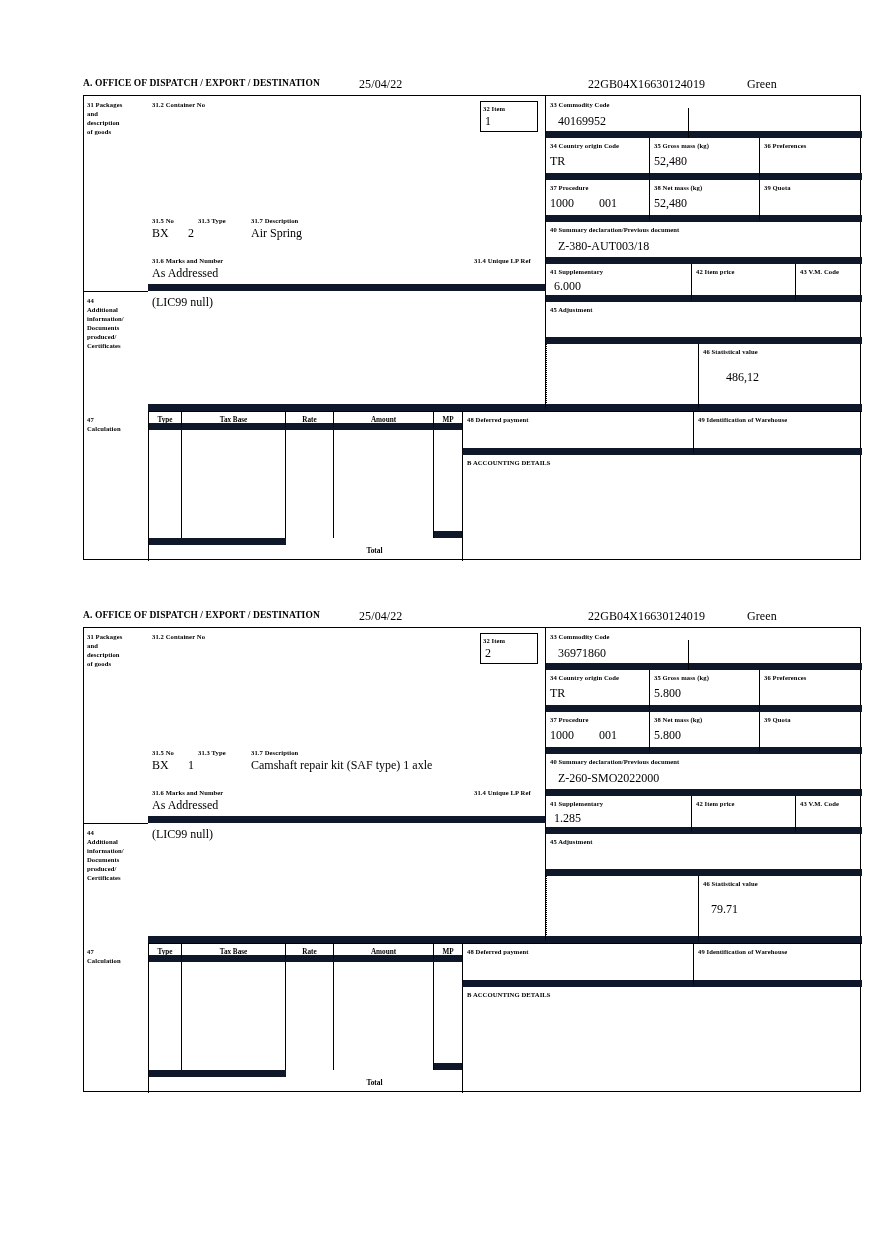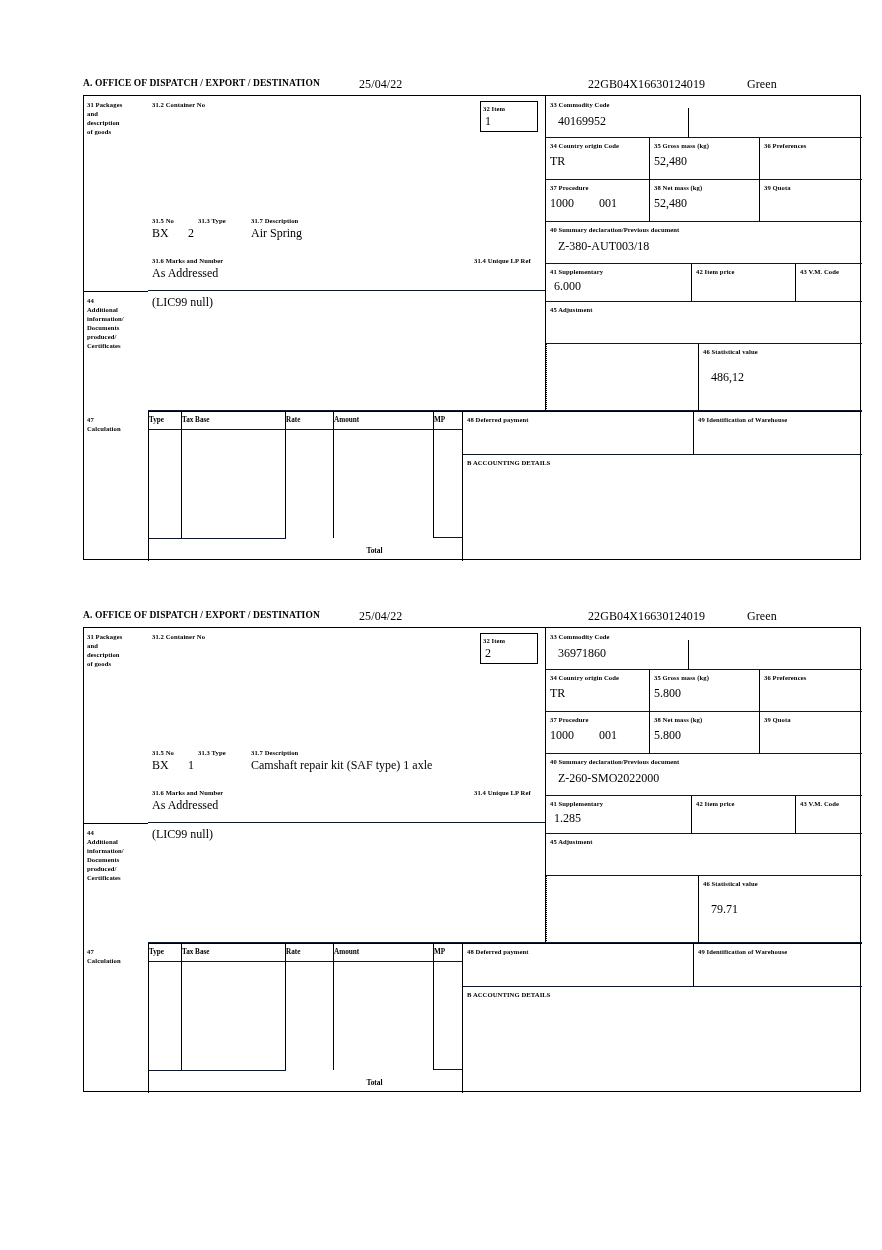--- a/index.html
+++ b/index.html
@@ -74,21 +74,21 @@
     box-sizing: border-box;
   }
   .cell {
     position: absolute;
     box-sizing: border-box;
     overflow: hidden;
   }
   .bl { border-left: 1px solid #000; }
   .br { border-right: 1px solid #000; }
   .bt { border-top: 1px solid #000; }
-  .bb { border-bottom: 1px solid #0f172a; }
+  .bb { border-bottom: 7px solid #0f172a; }
 
   .lbl {
     font-size: 6.6px;
     font-weight: bold;
     letter-spacing: 0.1px;
     line-height: 9px;
     display: block;
   }
   .val {
     font-size: 12px;
@@ -99,21 +99,21 @@
   
   .dotted-v {
     position: absolute;
     border-left: 1px dotted #000;
   }
 
   
   .calc-th {
     font-size: 7.2px;
     font-weight: bold;
-    text-align: left;
+    text-align: center;
     line-height: 11px;
   }
   .total-lbl {
     font-size: 7.4px;
     font-weight: bold;
     text-align: center;
   }
 </style>
 </head>
 <body>
@@ -215,21 +215,21 @@
         <div class="val" style="margin-top:3px;"></div>
       </div>
 
       <div class="cell bb" style="left:462px;top:206px;width:316px;height:42px;padding:3px 0 0 4px;">
         <span class="lbl">45 Adjustment</span>
         <div class="val" style="margin-top:3px;"></div>
       </div>
 
       <div class="cell bb bl" style="left:614px;top:248px;width:164px;height:67px;padding:3px 0 0 4px;">
         <span class="lbl">46 Statistical value</span>
-        <div class="val" style="margin-top:14px;margin-left:8px;">486,12</div>
+        <div class="val" style="margin-top:14px;margin-left:23px;">486,12</div>
       </div>
 
       <div class="dotted-v" style="left:462px;top:248px;height:67px;"></div>
       <div class="cell bb" style="left:462px;top:248px;width:152px;height:67px;"></div>
 
       <div class="cell bt" style="left:0;top:195px;width:64px;height:120px;padding:4px 0 0 3px;">
         <span class="lbl">44</span>
         <span class="lbl">Additional</span>
         <span class="lbl">information/</span>
         <span class="lbl">Documents</span>

